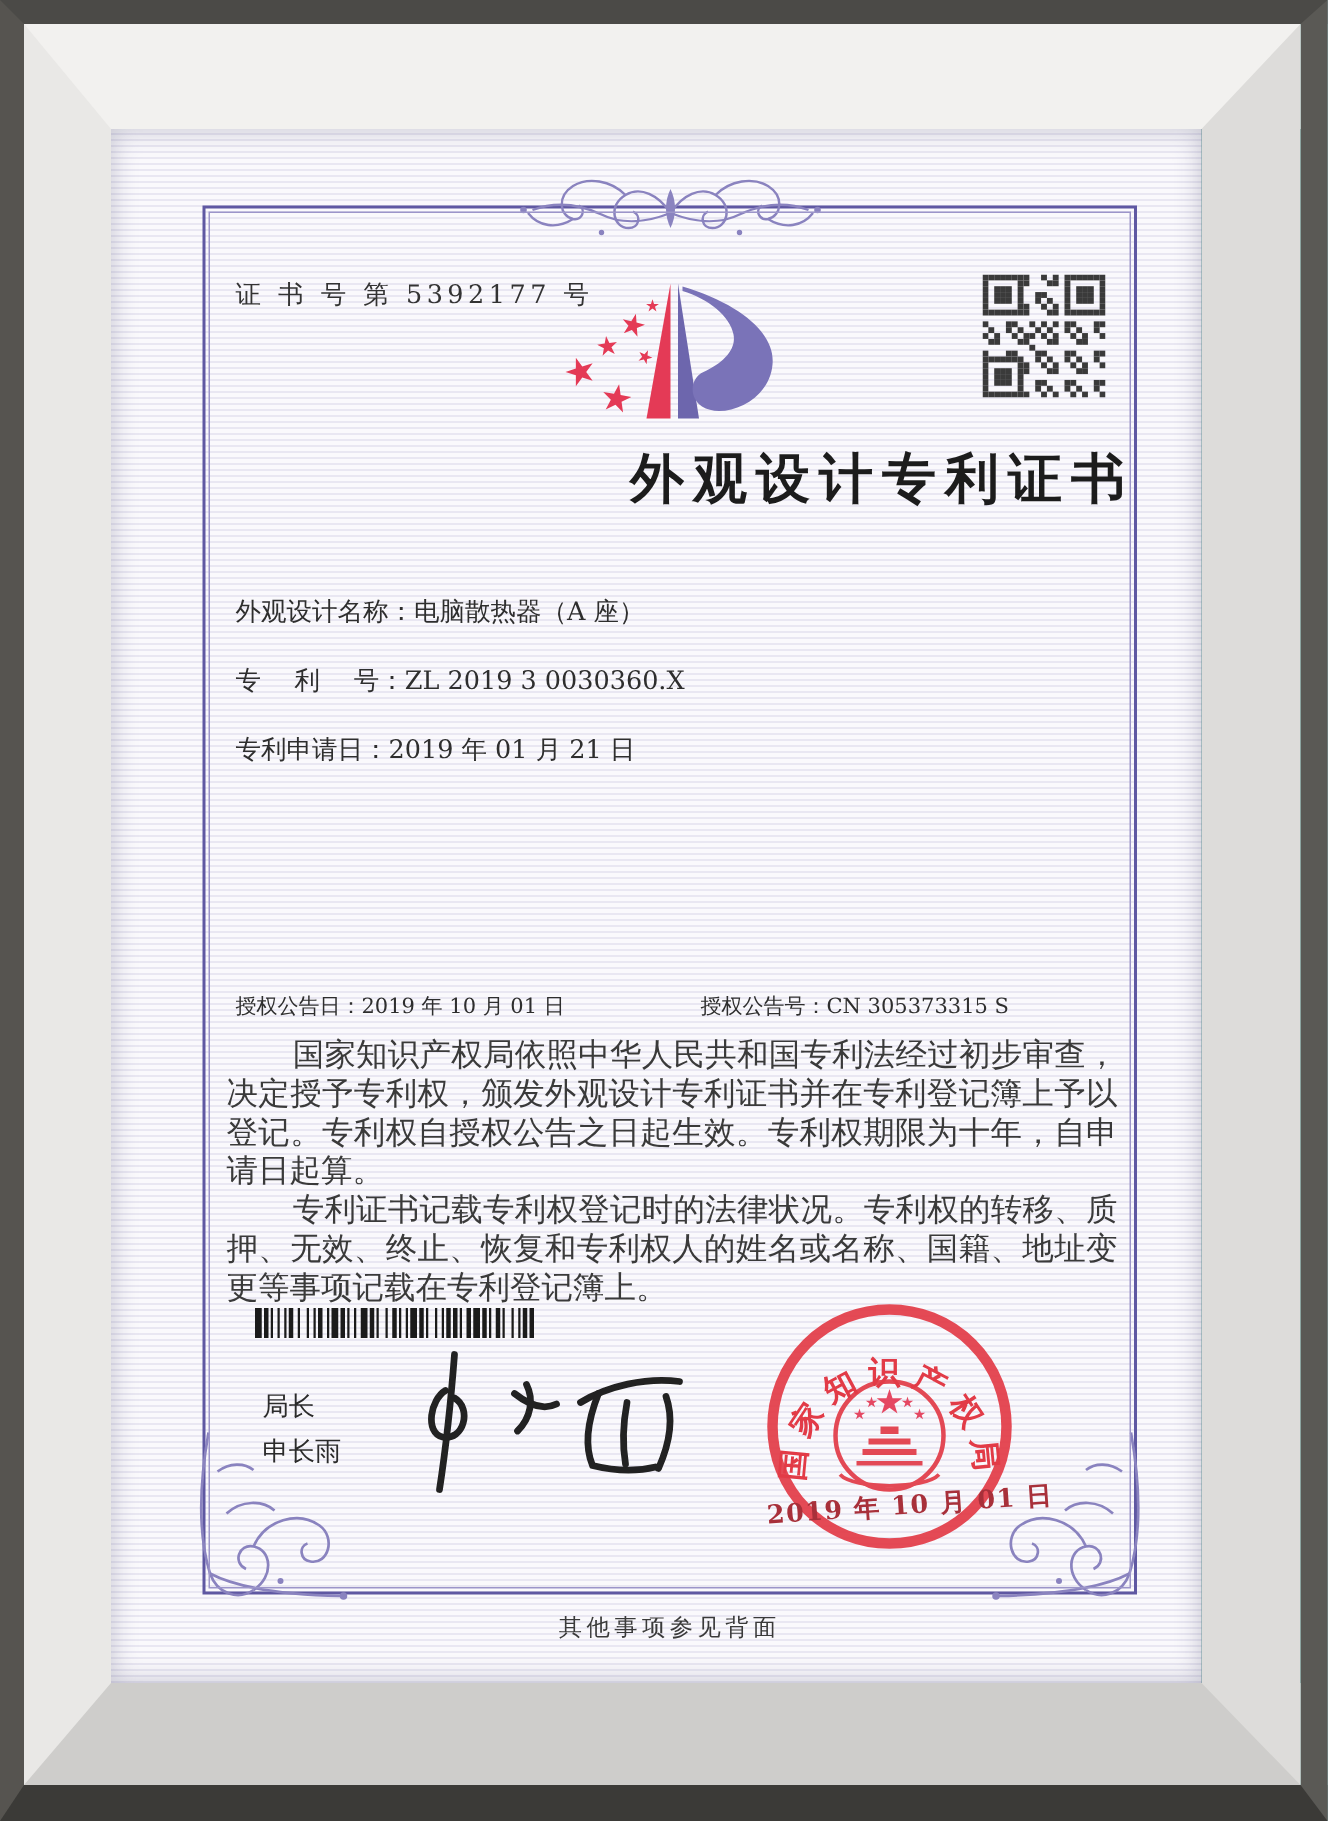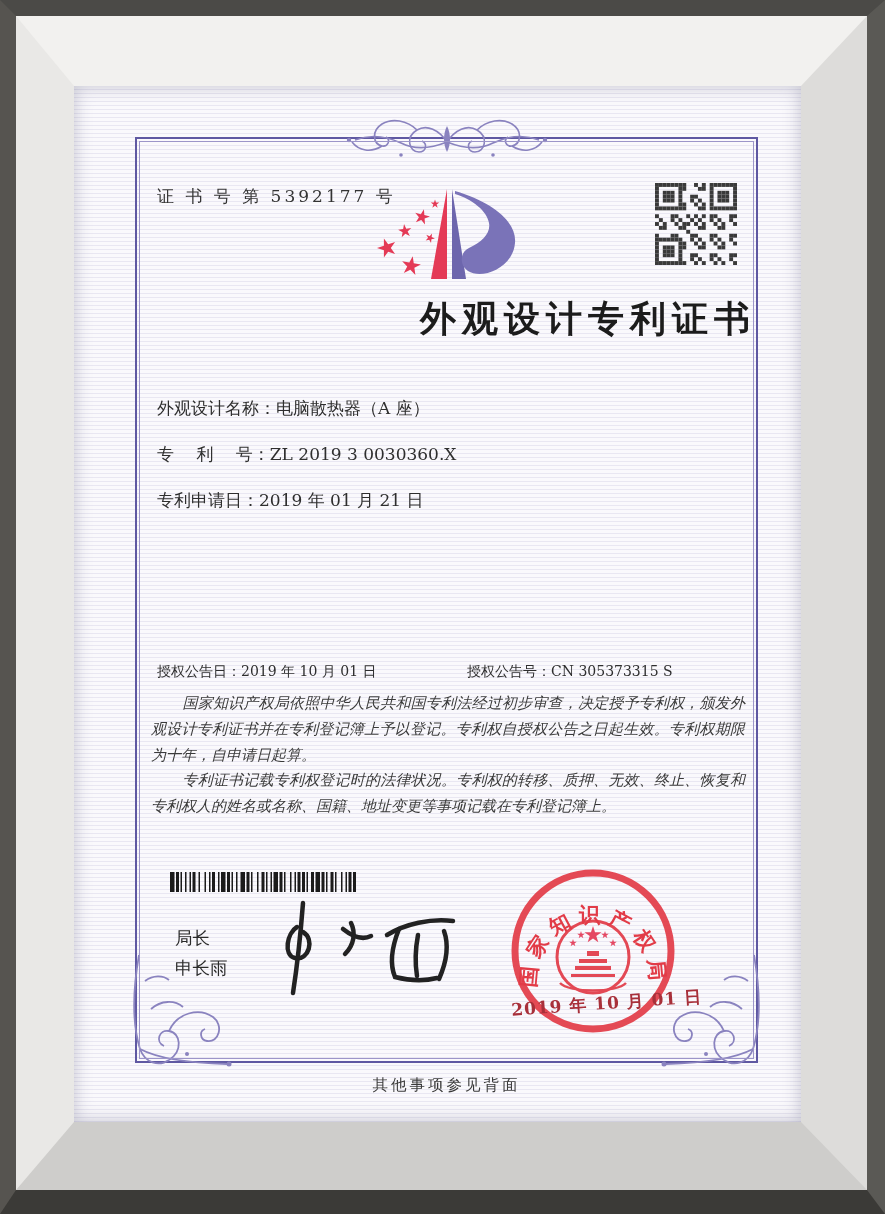--- a/index.html
+++ b/index.html
@@ -36,21 +36,21 @@
   .title{
     position:absolute;left:0;top:156px;width:100%;text-align:right;
     font-size:36px;font-weight:bold;letter-spacing:6px;color:#1c1c1c;
   }
   .fields{position:absolute;left:20px;top:246px;right:16px;}
   .frow{margin-bottom:26px;font-size:17px;line-height:20px;color:#2e2e2e;white-space:nowrap;margin-top:13px;}
   .frow .lab{color:#2e2e2e;}
   .grant{position:absolute;left:20px;top:522px;right:16px;font-size:14px;line-height:20px;color:#2e2e2e;}
   .grant .pair2{position:absolute;left:292px;top:0;margin-left:18px;}
   .paras{position:absolute;left:14px;top:552px;width:594px;color:#3a3a3a;}
-  .paras p{margin:0;font-size:15px;line-height:25.8px;text-indent:2.1em;text-align:justify;font-style:italic;}
+  .paras p{margin:0;font-size:21px;line-height:25.8px;text-indent:2.1em;text-align:justify;}
   .barcode{position:absolute;left:33px;top:733px;width:192px;height:20px;}
   .seal{position:absolute;left:368px;top:724px;width:176px;height:176px;}
   .seal-date{
     position:absolute;left:6px;top:128px;width:220px;
     font-size:17px;color:#a8303a;letter-spacing:1px;white-space:nowrap;
     transform:rotate(-4deg);font-weight:bold;
   }
   .signer{position:absolute;left:38px;top:784px;font-size:17.5px;color:#2b2b2b;line-height:30px;}
   .signature{position:absolute;left:126px;top:748px;width:220px;height:118px;}
   .pagenum{position:absolute;left:0;top:896px;width:100%;text-align:center;font-size:15.5px;letter-spacing:2px;color:#2e2e2e;}

